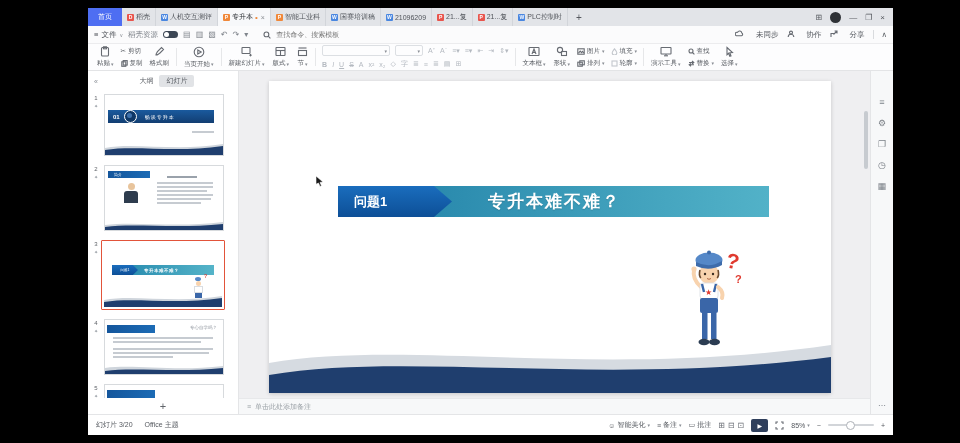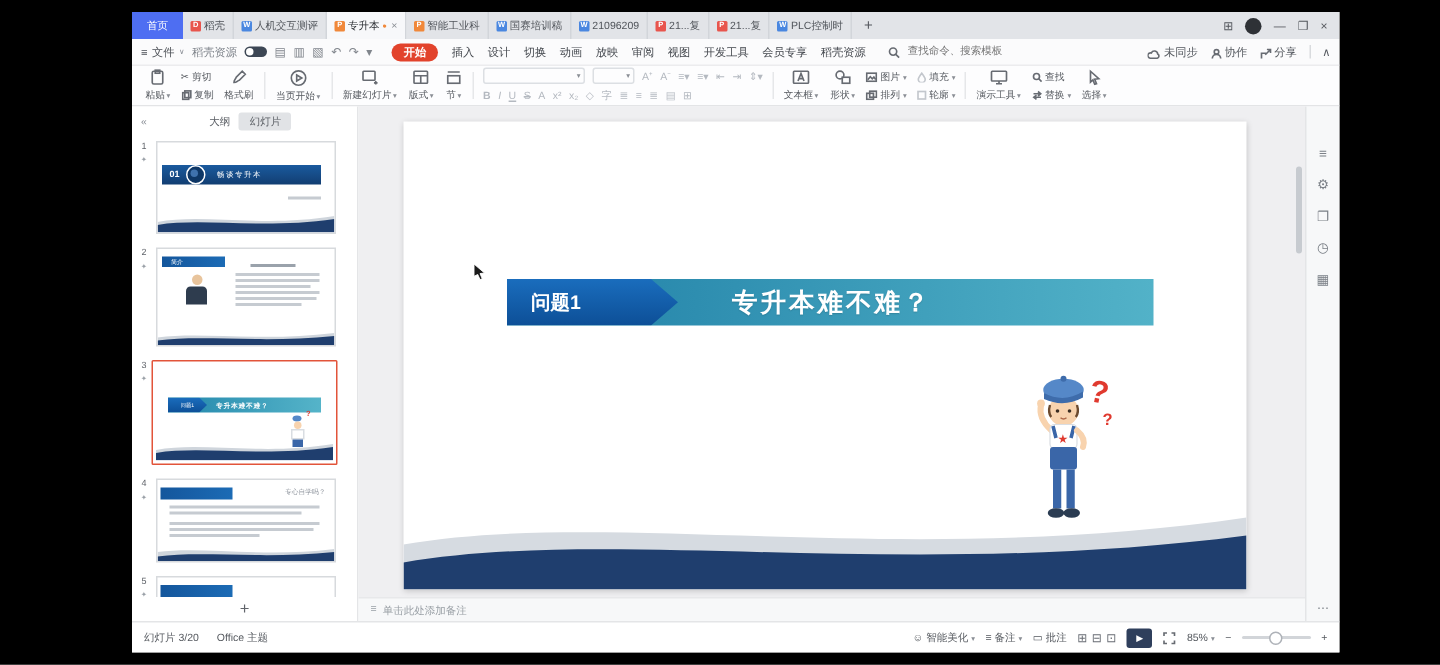--- a/index.html
+++ b/index.html
@@ -28,21 +28,21 @@
   .mfile{display:flex;align-items:center;gap:3px}
   .toggle{width:15px;height:7px;border-radius:4px;background:#3c4654;position:relative;flex:0 0 auto}
   .toggle::after{content:"";position:absolute;left:1px;top:1px;width:5px;height:5px;border-radius:50%;background:#fff}
   .qicons{display:flex;gap:5px;color:#80858c;font-size:8px}
   .mtabs{display:flex;align-items:center;gap:9px;margin-left:8px}
   .mtab{color:#43474d}
   .mtab.active{background:#e2432c;color:#fff;border-radius:8px;padding:1px 8px;font-weight:bold}
   .searchbox{display:flex;align-items:center;gap:3px;margin-left:10px;color:#9aa0a7}
   .searchbox input{border:none;background:transparent;font-size:7px;color:#9aa0a7;width:86px;outline:none;font-family:"Liberation Sans",sans-serif}
   .mright{margin-left:auto;display:flex;align-items:center;gap:8px;color:#55595f}
-  .mri{display:flex;align-items:flex-end;gap:2px}
+  .mri{display:flex;align-items:flex-start;gap:12px}
   .vdiv{width:1px;height:9px;background:#d9dbde}
 
   
   .toolbar{height:26px;background:#fdfdfe;border-bottom:1px solid #e3e4e6;display:flex;align-items:center;
            padding:0 5px;flex:0 0 auto;white-space:nowrap;overflow:hidden;}
   .tb{display:flex;flex-direction:column;align-items:center;justify-content:center;gap:2px;padding:0 4px;font-size:6.5px;color:#55595f}
   .tb .lab{display:flex;align-items:center;gap:1px}
   .stk{display:flex;flex-direction:column;justify-content:center;gap:3px;padding:0 3px}
   .srow{display:flex;align-items:center;gap:2px;font-size:6.5px;color:#55595f}
   .caret{font-size:5px;color:#8a8e95}
@@ -184,33 +184,20 @@
     </div>
     <span style="color:#7d8289">稻壳资源</span>
     <span class="toggle"></span>
     <div class="qicons">
       <span>▤</span>
       <span>▥</span>
       <span>▧</span>
       <span>↶</span>
       <span>↷</span>
       <span>▾</span>
-    </div>
-    <div class="mtabs">
-      <span class="mtab active">开始</span>
-      <span class="mtab">插入</span>
-      <span class="mtab">设计</span>
-      <span class="mtab">切换</span>
-      <span class="mtab">动画</span>
-      <span class="mtab">放映</span>
-      <span class="mtab">审阅</span>
-      <span class="mtab">视图</span>
-      <span class="mtab">开发工具</span>
-      <span class="mtab">会员专享</span>
-      <span class="mtab">稻壳资源</span>
     </div>
     <div class="searchbox">
       <svg class="svgic" width="8" height="8" viewBox="0 0 8 8">
           <circle cx="3.4" cy="3.4" r="2.4"></circle>
           <line x1="5.2" y1="5.2" x2="7.4" y2="7.4"></line>
         </svg>
       <input placeholder="查找命令、搜索模板" style="">
     </div>
     <div class="mright">
       <span class="mri">

